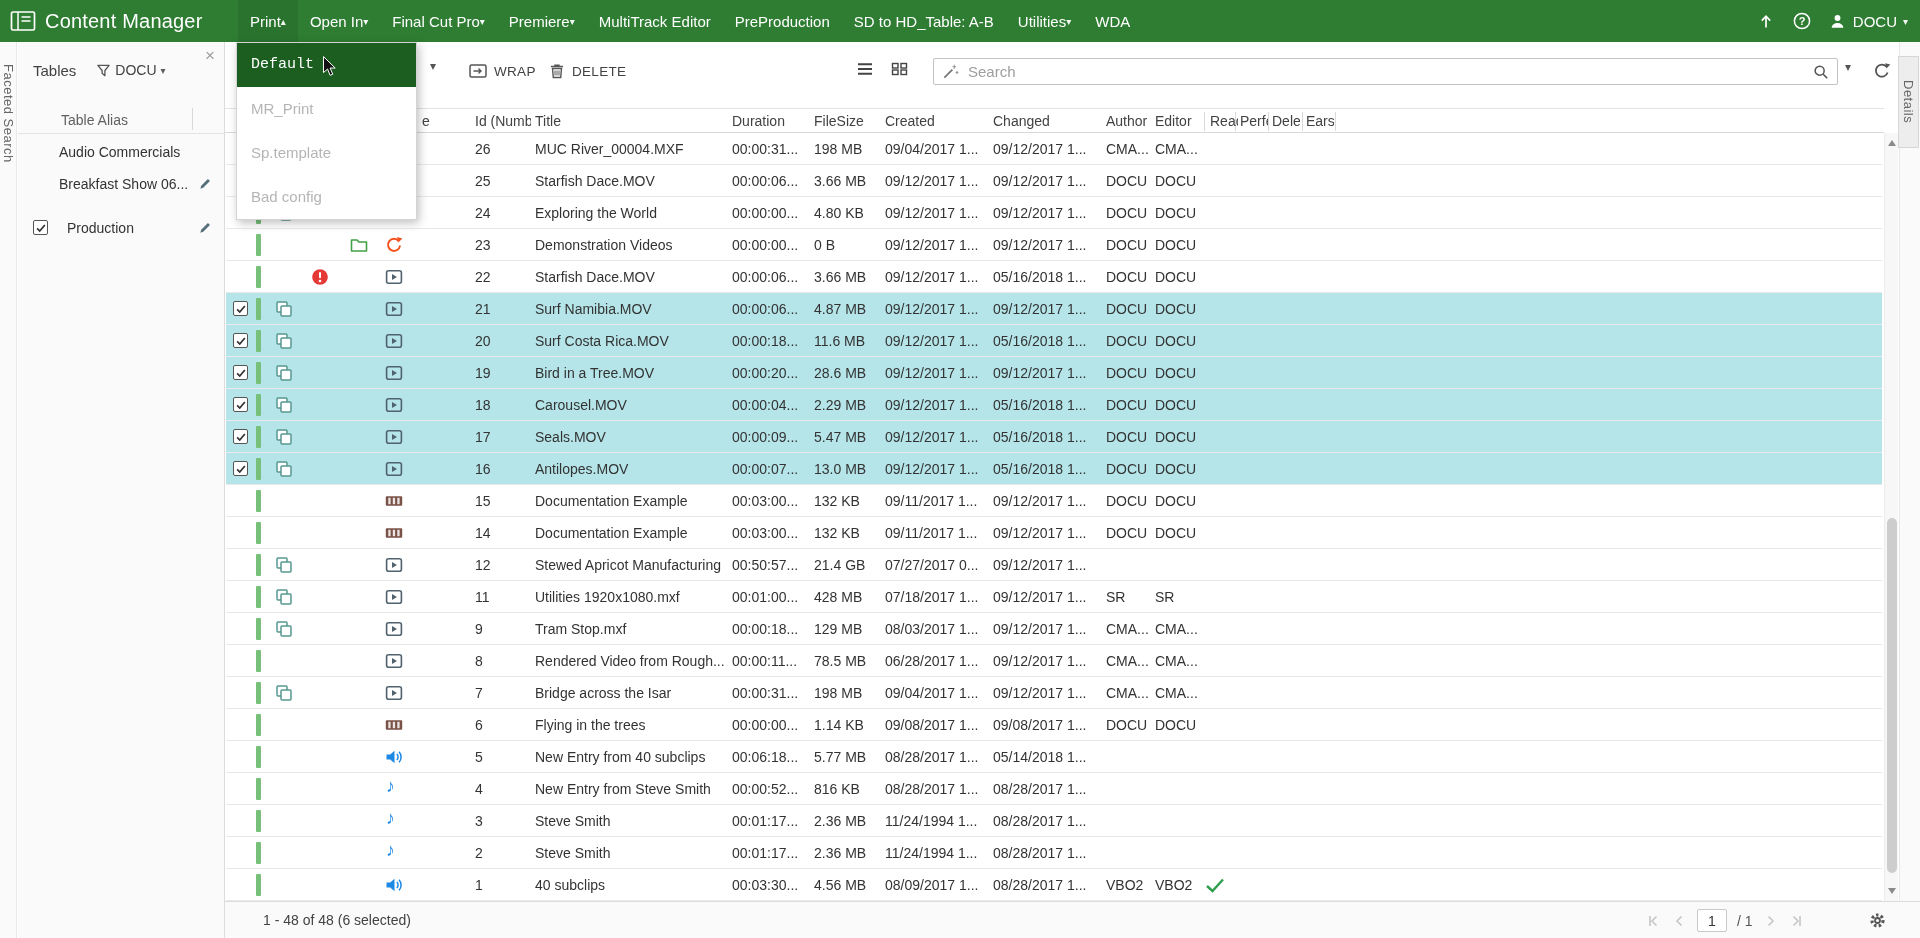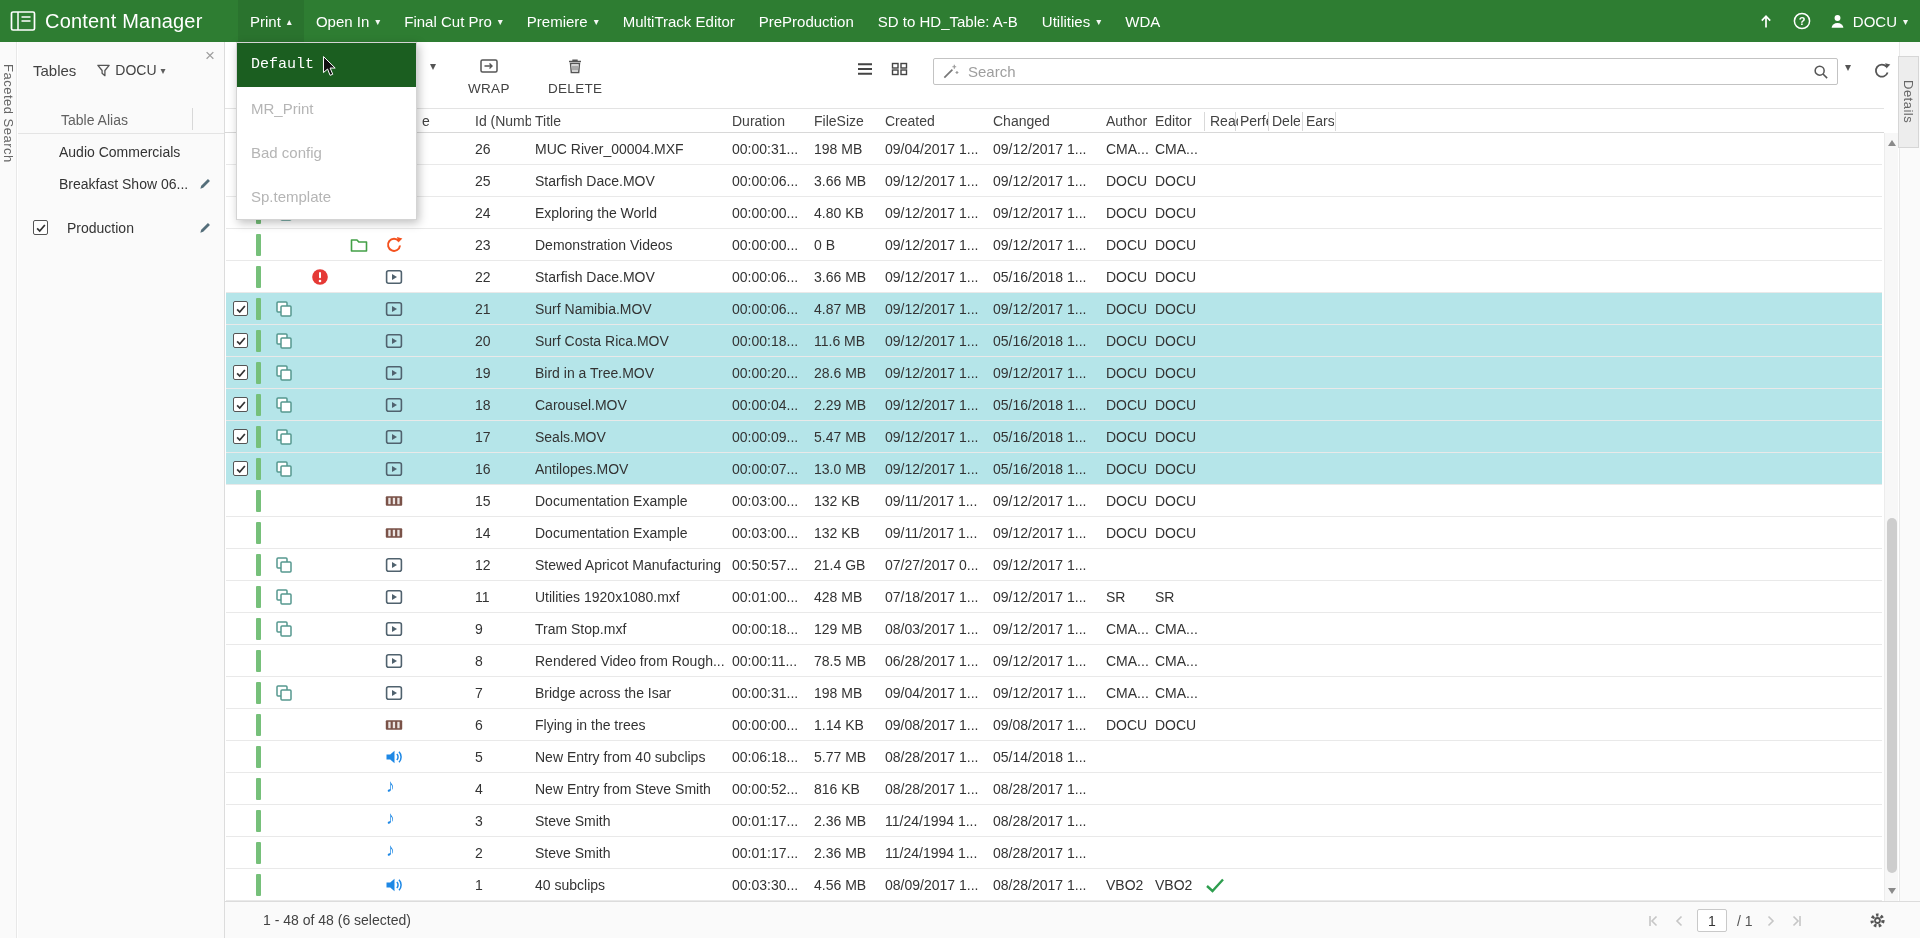--- a/index.html
+++ b/index.html
@@ -6,21 +6,21 @@
   html,body { width:1920px; height:938px; overflow:hidden;
     font-family:"Liberation Sans","DejaVu Sans",sans-serif; background:#fff; }
   .screen { position:relative; width:1920px; height:938px; background:#fff; }
 
   
   .header { position:absolute; left:0; top:0; right:0; height:42px;
     background:var(--header-green,#2e7d32); color:#fff; z-index:30; }
   .brand { position:absolute; left:10px; top:0; height:42px; display:flex; align-items:center; gap:9px; }
   .app-title { font-size:20px; font-weight:500; letter-spacing:.2px; }
   .main-nav { position:absolute; left:238px; top:0; height:42px; display:flex; align-items:center; }
-  .nav-item { padding:0 12px; height:42px; display:flex; align-items:center; gap:6px;
+  .nav-item { padding:0 12px; height:42px; display:flex; align-items:center; 
     font-size:15px; cursor:pointer; white-space:nowrap; }
   .nav-item.open { background:rgba(0,0,0,.08); }
   .chev { font-size:10px; opacity:.95; }
   .header-right { position:absolute; right:12px; top:0; height:42px; display:flex; align-items:center; gap:16px; }
   .user-group { display:flex; align-items:center; gap:6px; font-size:15px; }
   .hicon { display:flex; align-items:center; }
 
   
   .left-rail { position:absolute; left:0; top:42px; width:17px; bottom:0;
     background:#fafafa; border-right:1px solid #e8e8e8; }
@@ -39,21 +39,21 @@
   .alias-div { position:absolute; left:0; right:0; top:91px; height:1px; background:#e4e4e4; }
   .alias-item { position:absolute; left:0; right:0; height:32px; cursor:pointer; }
   .alias-label { position:absolute; left:41px; top:0; line-height:32px; font-size:14px; color:#333; white-space:nowrap; }
   .alias-label.with-cb { left:49px; }
   .side-cb { position:absolute; left:15px; top:8px; }
   .pen { position:absolute; right:11px; top:8px; }
 
   
   .tb-chev { position:absolute; left:430px; top:59px; font-size:12px; color:#555; cursor:pointer; }
   .tb-btn { position:absolute; top:57px; height:28px; display:flex; align-items:center; gap:6px;
-    font-size:13.5px; color:#424242; letter-spacing:.3px; cursor:pointer;flex-direction:column; }
+    font-size:13.5px; color:#424242; letter-spacing:.3px; cursor:pointer; }
   .btn-wrap { left:468px; } .btn-delete { left:548px; }
   .view-toggle { position:absolute; top:62px; cursor:pointer; }
   .view-list { left:856px; } .view-grid { left:891px; }
   .searchbox { position:absolute; left:933px; top:58px; width:905px; height:27px;
     border:1px solid #c3c3c3; border-radius:2px; background:#fff; display:flex; align-items:center; }
   .searchbox input { flex:1; border:none; outline:none; font-size:15px; color:#333;
     padding:0 8px; background:transparent; font-family:inherit; }
   .searchbox input::placeholder { color:#9e9e9e; }
   .sb-wand { margin-left:7px; display:flex; }
   .sb-mag { margin-right:7px; display:flex; cursor:pointer; }
@@ -816,22 +816,22 @@
           <circle cx="9" cy="9" r="5.2" fill="none" stroke="#555" stroke-width="3" stroke-dasharray="2.3 2.2"></circle>
           <circle cx="9" cy="9" r="3.2" fill="#555"></circle>
           <circle cx="9" cy="9" r="1.5" fill="#fafafa"></circle>
         </svg>
     </span>
   </div>
 
   <div class="print-menu">
       <div class="pm-item active">Default</div>
       <div class="pm-item">MR_Print</div>
+      <div class="pm-item">Sp.template</div>
       <div class="pm-item">Bad config</div>
-      <div class="pm-item">Sp.template</div>
     </div>
   <span class="cursor">
     <svg width="14" height="21" viewBox="0 0 12 19">
         <path d="M1 0.5 L1 15 L4.7 11.8 L7 17.5 L9.4 16.5 L7 10.9 L11.6 10.9 Z" fill="#111" stroke="#fff" stroke-width="0.9"></path>
       </svg>
   </span>
 
 </div>
 
 </body></html>

